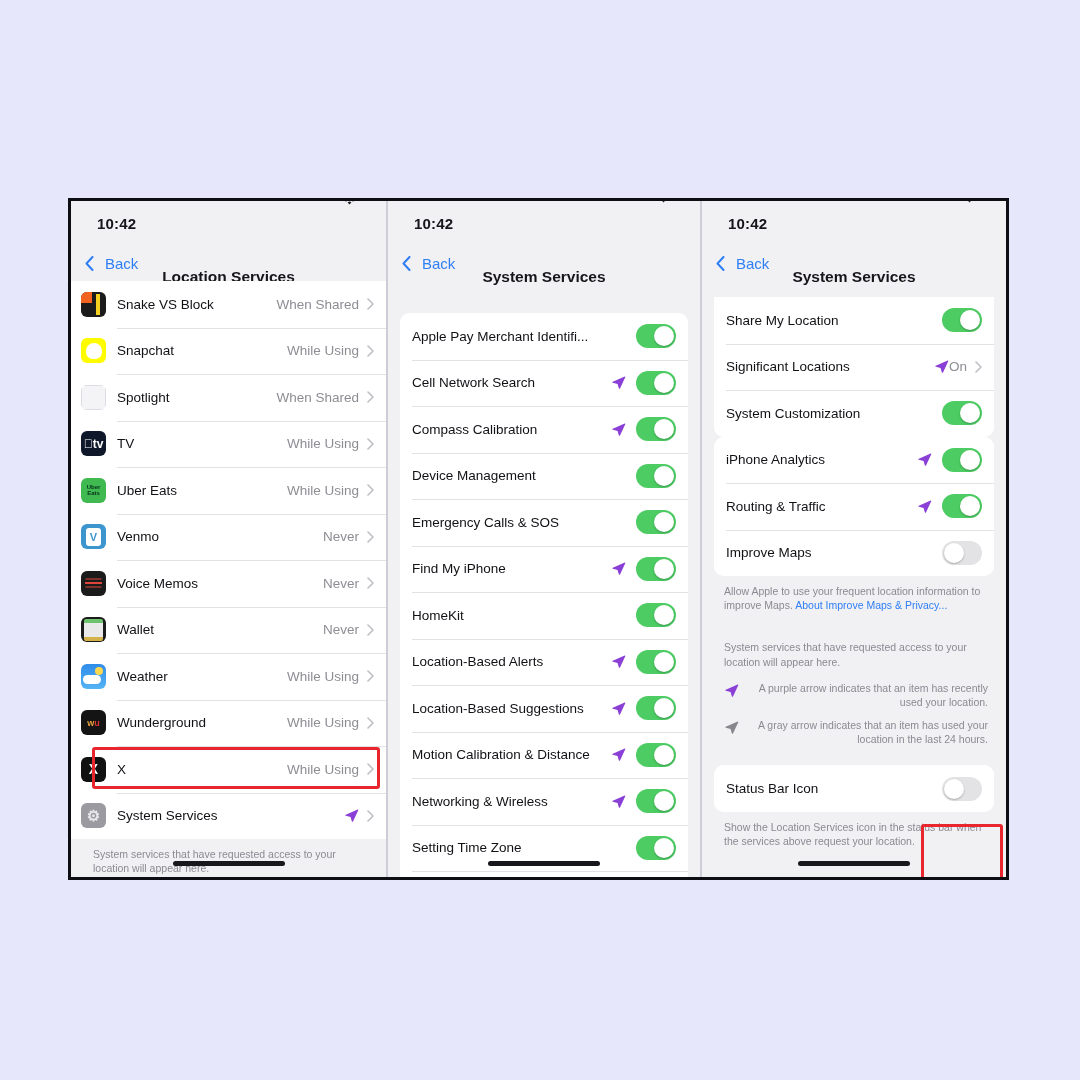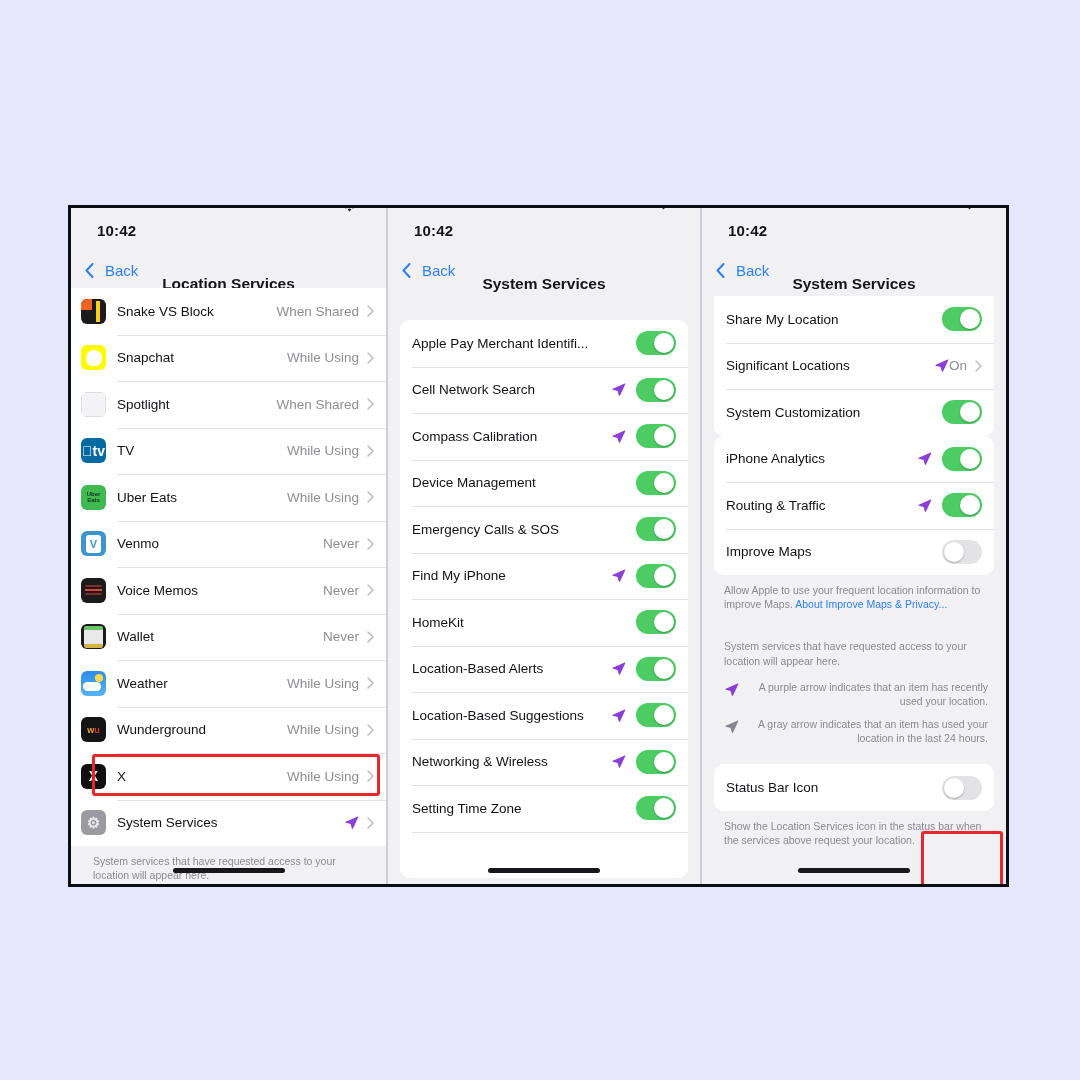--- a/index.html
+++ b/index.html
@@ -7,21 +7,21 @@
     width:1080px;height:1080px;
     background:#e7e7fb;
     font-family:"Liberation Sans", sans-serif;
     overflow:hidden;
   }
   .stage{position:relative;width:1080px;height:1080px;}
 
   
   .device{
     position:absolute;
-    left:68px;top:205px;
+    left:68px;top:198px;
     width:941px;height:682px;
     background:#f2f2f5;
     border:3px solid #0d0d14;
     box-sizing:border-box;
     display:flex;
     overflow:hidden;
   }
   .panel{
     position:relative;
     height:100%;
@@ -94,21 +94,21 @@
     overflow:hidden;
   }
 
   
   .card{
     background:#ffffff;
     margin:0 12px;
     border-radius:10px;
     overflow:hidden;
   }
-  .card.flush-top{border-top-left-radius:0;border-top-right-radius:0;margin-top:8px;}
+  .card.flush-top{border-top-left-radius:0;border-top-right-radius:0;margin-top:16px;}
   .card.edge{margin:0;border-radius:0;}
 
   .row{
     display:flex;align-items:center;
     height:46.5px;
     padding:0 12px 0 12px;
     box-sizing:border-box;
     position:relative;
     background:#fff;
   }
@@ -244,21 +244,21 @@
                 <div style="width:100%;height:100%;background:#f4f4f6;border:1px solid #dcdce2;box-sizing:border-box"></div>
               </div>
               <div class="row-label">Spotlight</div>
               <div class="row-value">When Shared</div>
               <svg width="7" height="12" viewBox="0 0 7 12" class="chev-r">
                 <path d="M1 1l5 5-5 5" stroke="#bfbfc6" stroke-width="1.6" fill="none" stroke-linecap="round" stroke-linejoin="round"></path>
               </svg>
             </div>
             <div class="row">
               <div class="app-icon">
-                <div style="width:100%;height:100%;background:#0369a1;display:flex;align-items:center;justify-content:center;color:#fff;font-size:14px;font-weight:bold">tv</div>
+                <div style="width:100%;height:100%;background:#0f172a;display:flex;align-items:center;justify-content:center;color:#fff;font-size:12px;font-weight:bold">tv</div>
               </div>
               <div class="row-label">TV</div>
               <div class="row-value">While Using</div>
               <svg width="7" height="12" viewBox="0 0 7 12" class="chev-r">
                 <path d="M1 1l5 5-5 5" stroke="#bfbfc6" stroke-width="1.6" fill="none" stroke-linecap="round" stroke-linejoin="round"></path>
               </svg>
             </div>
             <div class="row">
               <div class="app-icon">
                 <div style="width:100%;height:100%;background:#3fb950;display:flex;align-items:center;justify-content:center;line-height:1;color:#06321a;font-size:6px;font-weight:bold;text-align:center">Uber<br>Eats</div>
@@ -459,20 +459,29 @@
             <div class="row">
               <div class="row-label">Location-Based Suggestions</div>
               <svg width="15" height="15" viewBox="0 0 16 16">
                 <path d="M14.6 1.6 1.9 7.1c-.6.3-.5 1.1.1 1.2l5 1.2 1.4 4.8c.2.6 1 .6 1.2 0l5.6-12c.2-.5-.2-.9-.6-.7z" fill="#8a3fd6"></path>
               </svg>
               <div class="toggle on">
                 <div class="knob"></div>
               </div>
             </div>
             <div class="row">
+              <div class="row-label">Motion Calibration &amp; Distance</div>
+              <svg width="15" height="15" viewBox="0 0 16 16">
+                <path d="M14.6 1.6 1.9 7.1c-.6.3-.5 1.1.1 1.2l5 1.2 1.4 4.8c.2.6 1 .6 1.2 0l5.6-12c.2-.5-.2-.9-.6-.7z" fill="#8a3fd6"></path>
+              </svg>
+              <div class="toggle on">
+                <div class="knob"></div>
+              </div>
+            </div>
+            <div class="row">
               <div class="row-label">Networking &amp; Wireless</div>
               <svg width="15" height="15" viewBox="0 0 16 16">
                 <path d="M14.6 1.6 1.9 7.1c-.6.3-.5 1.1.1 1.2l5 1.2 1.4 4.8c.2.6 1 .6 1.2 0l5.6-12c.2-.5-.2-.9-.6-.7z" fill="#8a3fd6"></path>
               </svg>
               <div class="toggle on">
                 <div class="knob"></div>
               </div>
             </div>
             <div class="row">
               <div class="row-label">Setting Time Zone</div>

